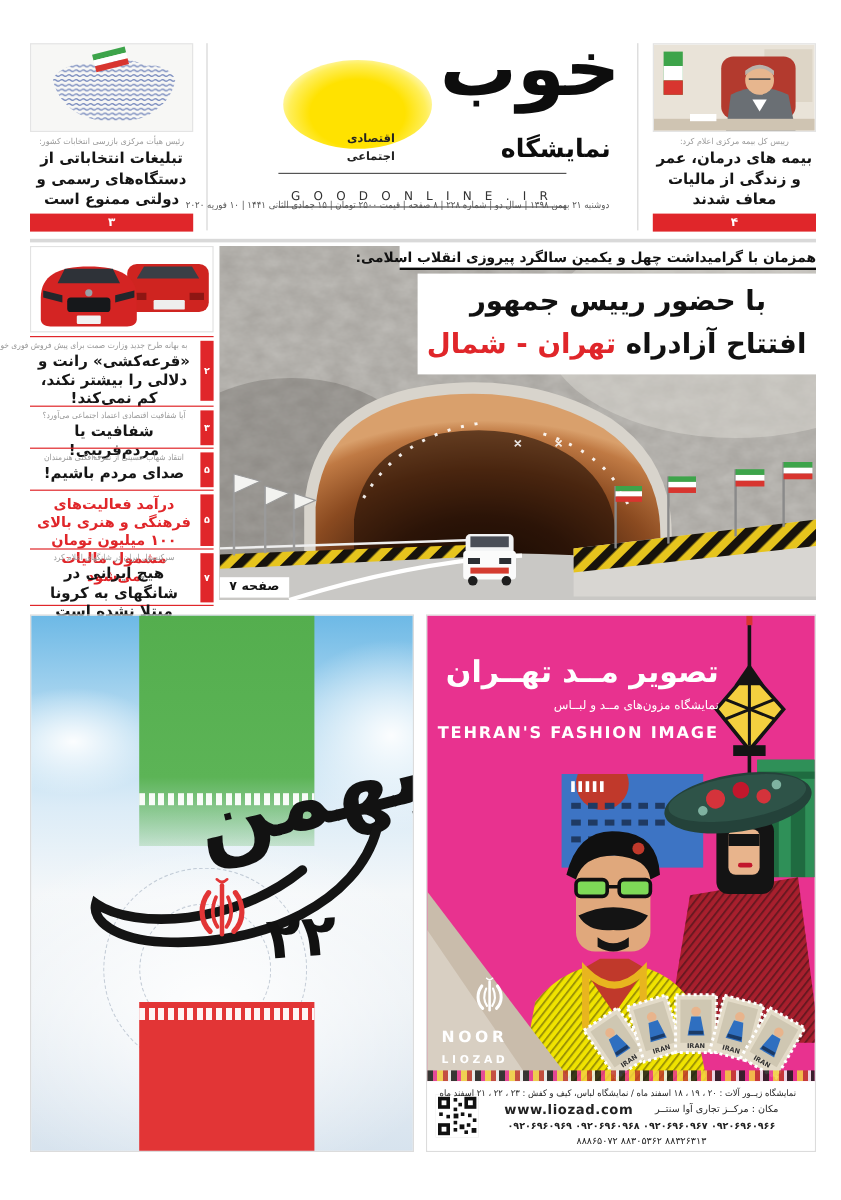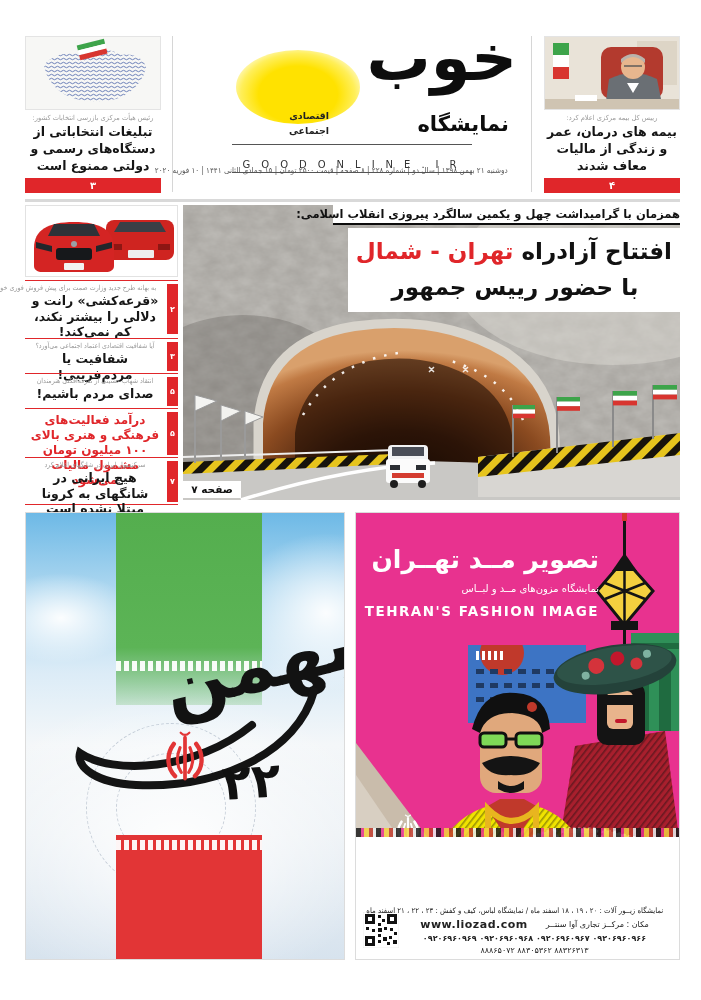--- a/index.html
+++ b/index.html
@@ -70,21 +70,21 @@
   .rband { position:absolute; left:90px; top:322px; width:146px; height:126px; background:#e23536; }
   .rband .takbir { top:5px; }
   .rbtext { position:absolute; left:0; right:0; top:62px; color:#fff; font-size:10.5px; font-weight:bold;
             line-height:17px; text-align:center; font-style:italic; }
   .mandala { position:absolute; border:1px dashed rgba(140,155,175,.45); border-radius:50%; }
   #bword { position:absolute; right:2px; top:92px; font-size:74px; font-weight:bold; color:#121212;
            transform:rotate(-14deg); transform-origin:right top; line-height:1; }
   #bday { position:absolute; left:196px; top:240px; font-size:48px; font-weight:bold; color:#111; transform:rotate(-4deg); }
 
   #fashion { position:absolute; left:355px; top:512px; width:325px; height:448px; border:1px solid #dcdcdc; background:#fff; overflow:hidden; }
-  #fmag { position:absolute; left:0; top:0; width:323px; height:324px; background:#e8328f; overflow:hidden; }
+  #fmag { position:absolute; left:0; top:0; width:323px; height:388px; background:#e8328f; overflow:hidden; }
   #ftitle { position:absolute; right:80px; top:32px; font-size:25px; font-weight:bold; color:#fff; white-space:nowrap; }
   #fsub { position:absolute; right:80px; top:70px; font-size:10px; color:#fff; white-space:nowrap; }
   #feng { position:absolute; right:80px; top:90px; font-size:13.5px; font-weight:bold; color:#ffffff; letter-spacing:1.5px; white-space:nowrap; }
   .bluebldg { position:absolute; left:112px; top:132px; width:118px; height:78px; background:#3d74c4; }
   .greenbldg { position:absolute; right:0; top:120px; width:48px; height:98px; background:#2f9058; }
   #colorstrip { position:absolute; left:0; bottom:0; width:323px; height:9px; opacity:.85;
       background:repeating-linear-gradient(90deg,#1b1b1b 0 5px,#e8328f 5px 8px,#f4d03f 8px 13px,#c0392b 13px 17px,#ecf0f1 17px 20px); }
   .tanwedge { position:absolute; left:0; top:230px; width:0; height:0;
       border-left:120px solid #c9bcab; border-top:158px solid transparent; }
   .tanwedge2 { position:absolute; left:0; top:262px; width:0; height:0;
@@ -316,25 +316,25 @@
         <rect x="0" y="16" width="44" height="24" rx="3" fill="#fbfbfb"></rect>
         <rect x="6" y="30" width="32" height="5" fill="#d43c30"></rect>
         <rect x="4" y="22" width="10" height="5" fill="#2b2e33"></rect>
           <rect x="30" y="22" width="10" height="5" fill="#2b2e33"></rect>
         <circle cx="8" cy="41" r="4" fill="#1e1e1e"></circle>
           <circle cx="36" cy="41" r="4" fill="#1e1e1e"></circle>
       </g>
     </svg>
     <div id="mkicker" class="fa">همزمان با گرامیداشت چهل و یکمین سالگرد پیروزی انقلاب اسلامی:</div>
     <div id="mheadbox">
+      <div class="mh1 fa">با حضور رییس جمهور</div>
       <div class="mh1 fa">
         <span>افتتاح آزادراه</span>
         <span class="hl">تهران - شمال</span>
       </div>
-      <div class="mh1 fa">با حضور رییس جمهور</div>
     </div>
     <div id="mpageref" class="fa">صفحه ۷</div>
   </div>
 
   <div id="bahman">
     <div class="cloud" style="left:210px;top:20px;width:180px;height:160px;"></div>
     <div class="cloud" style="left:-40px;top:60px;width:150px;height:90px;"></div>
     <div class="cloud" style="left:-60px;top:180px;width:420px;height:300px;"></div>
     <div class="mandala" style="left:60px;top:210px;width:170px;height:170px;"></div>
     <div class="mandala" style="left:90px;top:240px;width:110px;height:110px;"></div>

